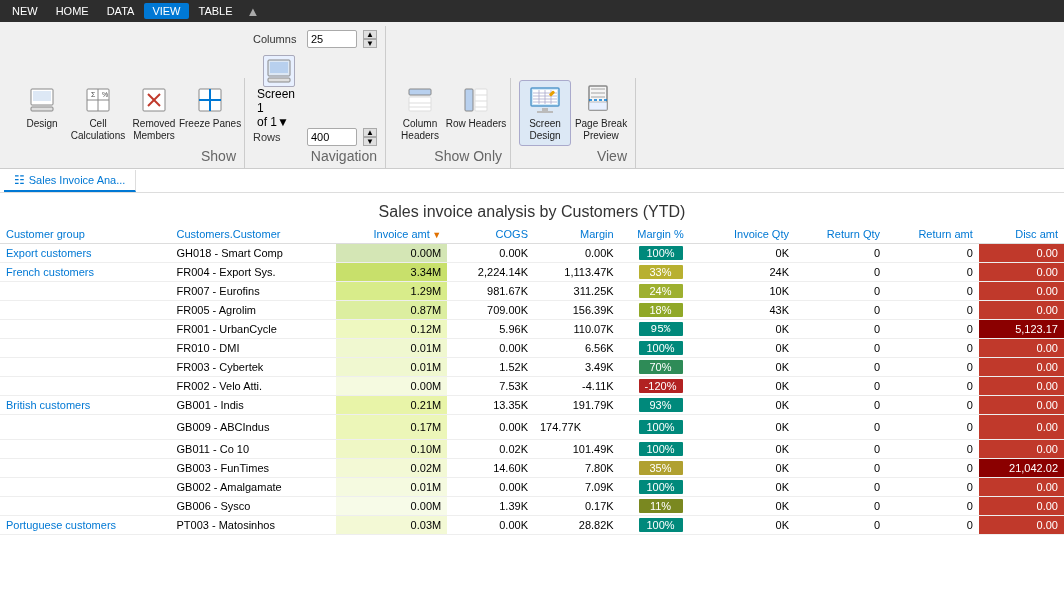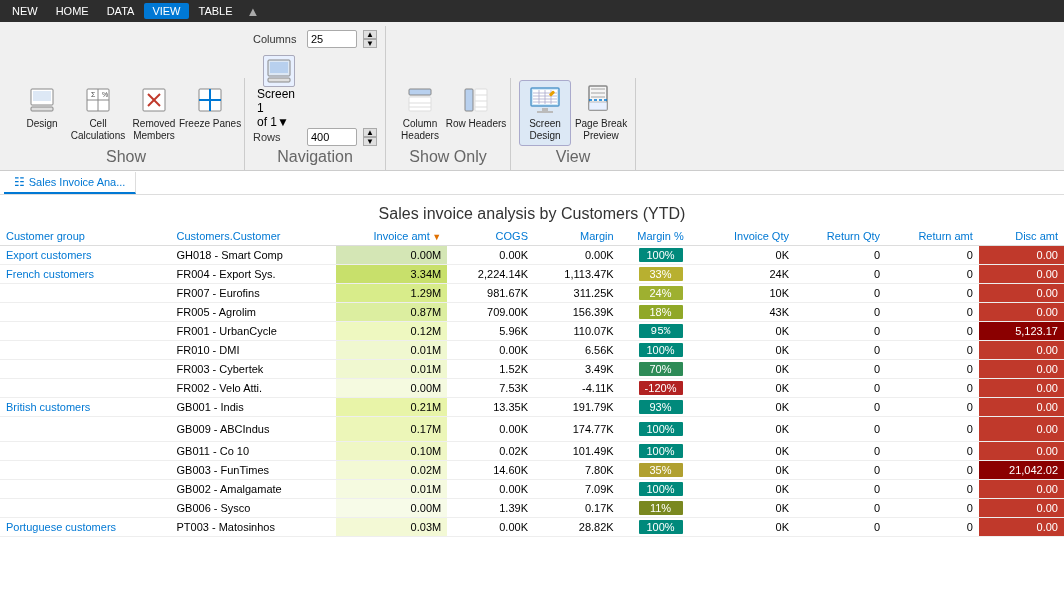--- a/index.html
+++ b/index.html
@@ -43,23 +43,23 @@
       justify-content: space-between;
     }
     .ribbon-group-content {
       display: flex;
       align-items: flex-start;
       gap: 4px;
       flex: 1;
       padding-top: 2px;
     }
     .ribbon-group-label {
-      font-size: 16px;
+      font-size: 14px;
       color: #666;
-      text-align: center;
+      text-align: right;
       width: 100%;
       margin-top: 2px;
     }
     .ribbon-btn {
       display: flex;
       flex-direction: column;
       align-items: center;
       justify-content: flex-start;
       width: 52px;
       min-height: 60px;
@@ -532,21 +532,21 @@
           <td style="text-align: right;">0K</td>
           <td style="text-align: right;">0</td>
           <td style="text-align: right;">0</td>
           <td style="text-align: right; background-color: rgb(192, 57, 43); color: rgb(255, 255, 255); padding: 2px 6px;">0.00</td>
         </tr>
         <tr>
           <td style="color: rgb(0, 120, 212); font-weight: normal;"></td>
           <td>GB009 - ABCIndus</td>
           <td style="text-align: right; background-color: rgb(236, 246, 184); padding: 6px 6px;">0.17M</td>
           <td style="text-align: right;">0.00K</td>
-          <td style="text-align: right;">174.77K</td>
+          <td style="">174.77K</td>
           <td style="text-align: center;"><span class="pct-cell" style="background-color: rgb(0, 137, 123); color: rgb(255, 255, 255); padding: 1px 6px; display: inline-block; min-width: 44px; border-radius: 1px;">100%</span></td>
           <td style="text-align: right;">0K</td>
           <td style="text-align: right;">0</td>
           <td style="text-align: right;">0</td>
           <td style="text-align: right; background-color: rgb(192, 57, 43); color: rgb(255, 255, 255); padding: 2px 6px;">0.00</td>
         </tr>
         <tr>
           <td style="color: rgb(0, 120, 212); font-weight: normal;"></td>
           <td>GB011 - Co 10</td>
           <td style="text-align: right; background-color: rgb(239, 247, 197); padding: 2px 6px;">0.10M</td>

